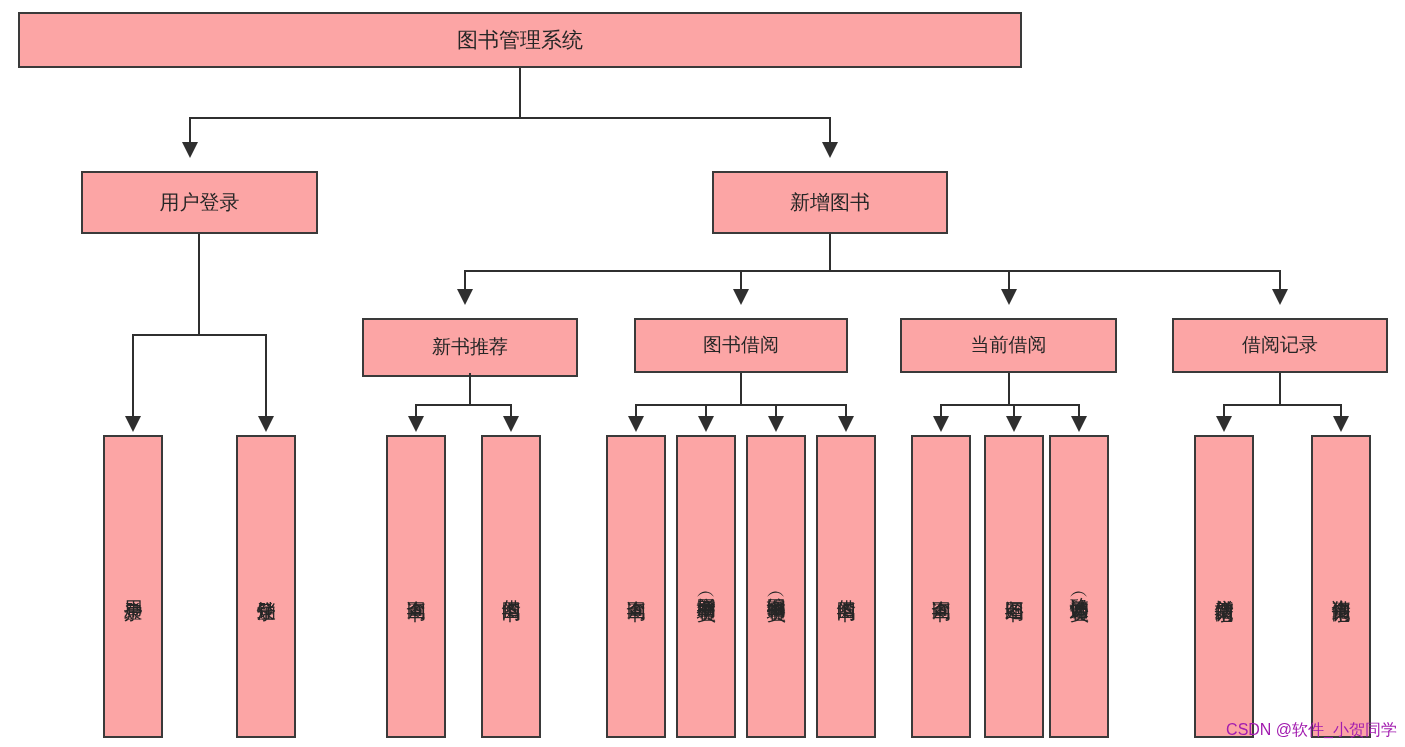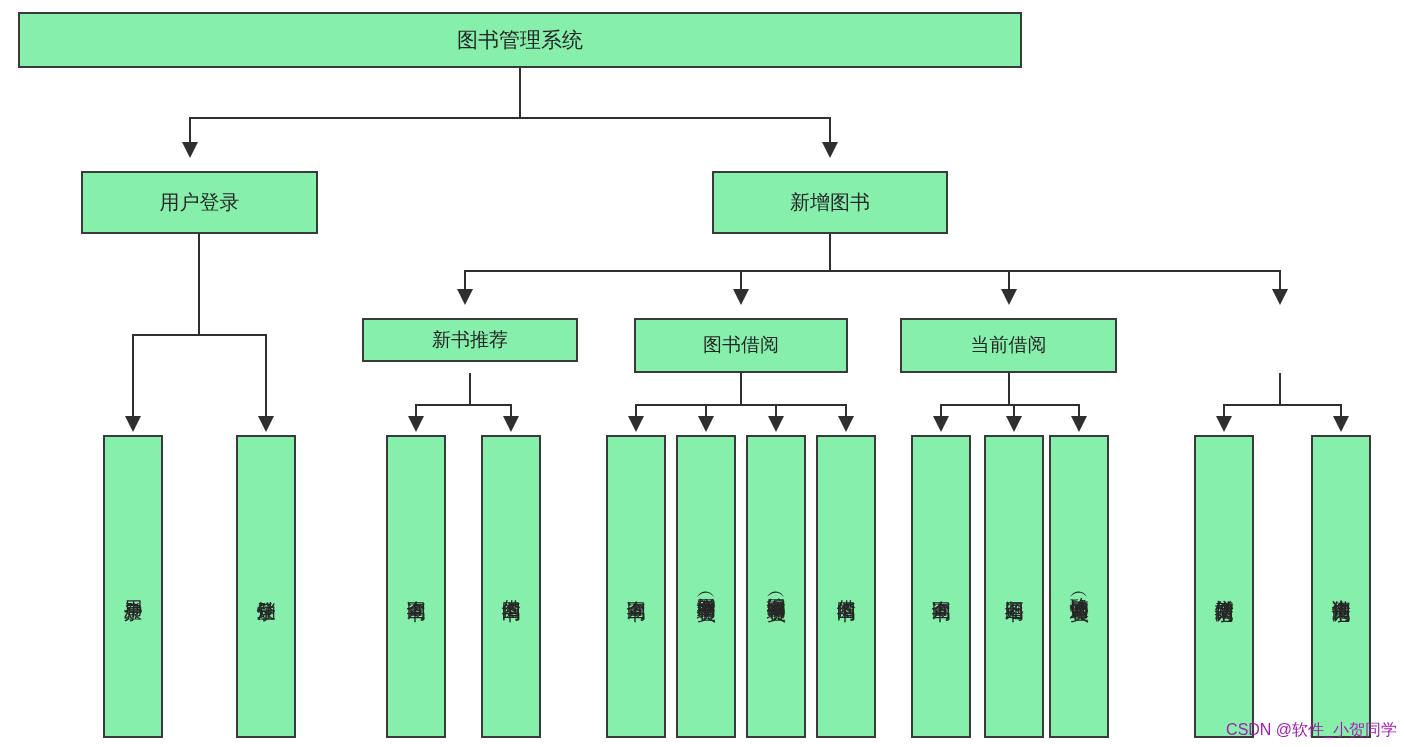--- a/index.html
+++ b/index.html
@@ -14,21 +14,21 @@
     position: relative;
     width: 1405px;
     height: 747px;
     background: #ffffff;
     overflow: hidden;
   }
   .node {
     position: absolute;
     box-sizing: border-box;
     border: 2px solid #3a3a3a;
-    background: #86efac;
+    background: #fca5a5;
     display: flex;
     align-items: center;
     justify-content: center;
     color: #262626;
     text-align: center;
     line-height: 1.18;
   }
   .node.root {
     font-size: 21px;
   }
@@ -107,28 +107,31 @@
   <div class="edge h" style="left:464px; top:270px; width:816px; height:2px;"></div>
   <div class="edge v" style="left:464px; top:270px; width:2px; height:21px;"></div>
   <div class="arrow" style="left:457px; top:289px;"></div>
   <div class="edge v" style="left:740px; top:270px; width:2px; height:21px;"></div>
   <div class="arrow" style="left:733px; top:289px;"></div>
   <div class="edge v" style="left:1008px; top:270px; width:2px; height:21px;"></div>
   <div class="arrow" style="left:1001px; top:289px;"></div>
   <div class="edge v" style="left:1279px; top:270px; width:2px; height:21px;"></div>
   <div class="arrow" style="left:1272px; top:289px;"></div>
 
-  <div class="node level2" style="left:362px; top:318px; width:216px; height:44px;">
+  <div class="node level2" style="left:362px; top:318px; width:216px; height:59px;">
     <span>新书推荐</span>
   </div>
   <div class="node level2" style="left:634px; top:318px; width:214px; height:55px;">
     <span>图书借阅</span>
   </div>
   <div class="node level2" style="left:900px; top:318px; width:217px; height:55px;">
     <span>当前借阅</span>
+  </div>
+  <div class="node level2" style="left:1172px; top:318px; width:216px; height:55px;">
+    <span>借阅记录</span>
   </div>
 
   <div class="edge v" style="left:469px; top:373px; width:2px; height:32px;"></div>
   <div class="edge h" style="left:415px; top:404px; width:96px; height:2px;"></div>
   <div class="edge v" style="left:415px; top:404px; width:2px; height:14px;"></div>
   <div class="arrow" style="left:408px; top:416px;"></div>
   <div class="edge v" style="left:510px; top:404px; width:2px; height:14px;"></div>
   <div class="arrow" style="left:503px; top:416px;"></div>
 
   <div class="edge v" style="left:740px; top:373px; width:2px; height:32px;"></div>

